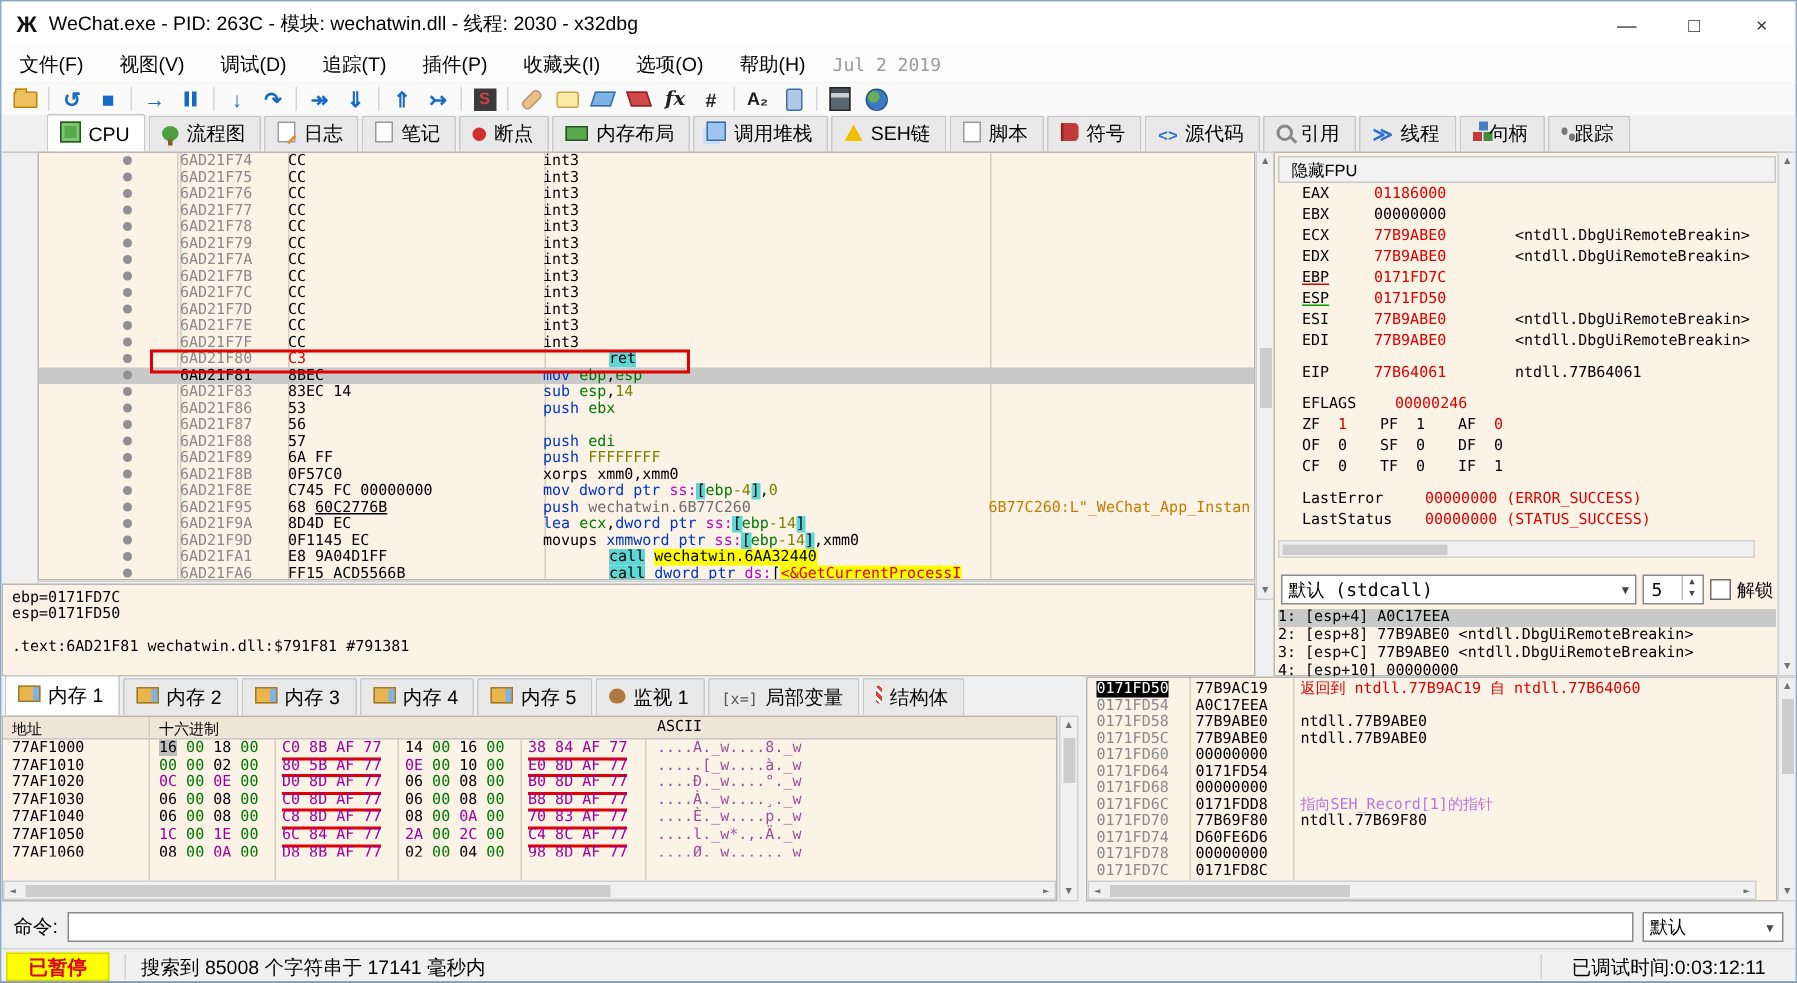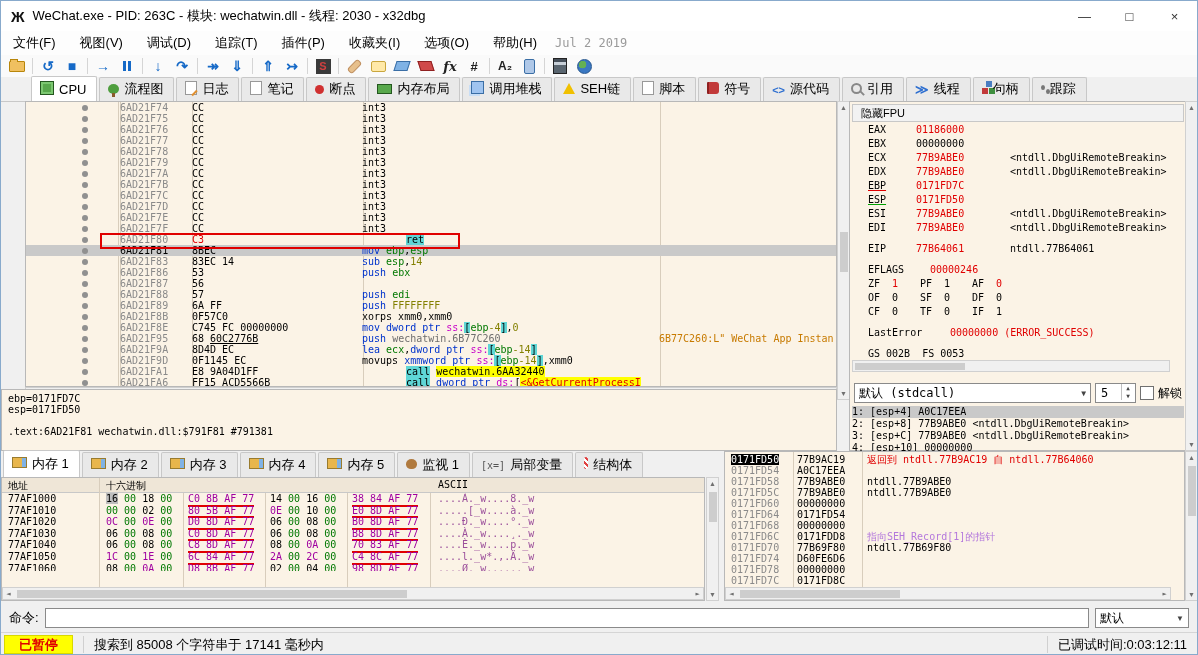--- a/index.html
+++ b/index.html
@@ -127,21 +127,21 @@
   .scomm{position:absolute;left:142px;}
   .st-red{color:#E00000;}.st-purple{color:#B478DC;}.st-k{color:#000;}
   
   .cmdrow{position:absolute;left:0;top:604px;width:100%;height:26px;background:#F0F0F0;display:flex;align-items:center;font-size:13px;}
   .cmdrow .lbl{margin:0 6px 0 8px;}
   .cmdinput{flex:1;height:18px;background:#FFF;border:1px solid #8A8A8A;font-size:12px;padding:0 4px;font-family:"DejaVu Sans Mono",monospace;}
   .cmdcombo{width:84px;margin:0 8px 0 6px;}
   .statusbar{position:absolute;left:0;top:631px;width:100%;height:23px;background:#F0F0F0;border-top:1px solid #D5D5D5;display:flex;align-items:center;font-size:13px;}
   .badge{background:#FFFF00;color:#E00000;font-weight:bold;height:17px;display:flex;align-items:center;padding:0 14px;margin-left:3px;border:1px solid #D8D800;}
   .smsg{margin-left:10px;border-left:1px solid #D0D0D0;padding-left:10px;height:17px;display:flex;align-items:center;flex:1;}
-  .stime{border-left:1px solid #D0D0D0;padding:0 10px;height:17px;display:flex;align-items:center;white-space:pre;}
+  .stime{border-left:1px solid #D0D0D0;padding:0 20px;height:17px;display:flex;align-items:center;white-space:pre;}
 </style>
 </head>
 <body>
 
 <div class="win">
   <div class="titlebar">
     <span class="appicon">Ж</span>
     <span class="title">WeChat.exe - PID: 263C - 模块: wechatwin.dll - 线程: 2030 - x32dbg</span>
     <span class="winbtns">
       <span>—</span>
@@ -345,20 +345,21 @@
         <div class="rline"><span class="rname">EDI</span><span class="rval v-red">77B9ABE0</span><span class="v-k"> &lt;ntdll.DbgUiRemoteBreakin&gt;</span></div>
         <div class="rblank"></div>
         <div class="rline"><span class="rname">EIP</span><span class="rval v-red">77B64061</span><span class="v-k"> ntdll.77B64061</span></div>
         <div class="rblank"></div>
         <div class="rline"><span class="rname" style="min-width:62px;">EFLAGS</span><span class="rval v-red">00000246</span></div>
         <div class="rline"><span style="display:inline-block;min-width:24px;">ZF</span><span class="v-red" style="display:inline-block;min-width:28px;">1</span><span style="display:inline-block;min-width:24px;">PF</span><span class="v-k" style="display:inline-block;min-width:28px;">1</span><span style="display:inline-block;min-width:24px;">AF</span><span class="v-red" style="display:inline-block;min-width:28px;">0</span></div>
         <div class="rline"><span style="display:inline-block;min-width:24px;">OF</span><span class="v-k" style="display:inline-block;min-width:28px;">0</span><span style="display:inline-block;min-width:24px;">SF</span><span class="v-k" style="display:inline-block;min-width:28px;">0</span><span style="display:inline-block;min-width:24px;">DF</span><span class="v-k" style="display:inline-block;min-width:28px;">0</span></div>
         <div class="rline"><span style="display:inline-block;min-width:24px;">CF</span><span class="v-k" style="display:inline-block;min-width:28px;">0</span><span style="display:inline-block;min-width:24px;">TF</span><span class="v-k" style="display:inline-block;min-width:28px;">0</span><span style="display:inline-block;min-width:24px;">IF</span><span class="v-k" style="display:inline-block;min-width:28px;">1</span></div>
         <div class="rblank"></div>
         <div class="rline"><span class="rname" style="min-width:82px;">LastError</span><span class="rval v-red">00000000 (ERROR_SUCCESS)</span></div>
+        <div class="rline"><span class="rname" style="min-width:82px;">LastStatus</span><span class="rval v-red">00000000 (STATUS_SUCCESS)</span></div>
         <div class="rblank"></div>
         <div class="rline">GS 002B  FS 0053</div>
       </div>
     <div class="sb" style="left:2px;top:258px;right:16px;height:12px;">
       <span class="thumb" style="left:2px;top:2px;width:110px;height:7px;"></span>
     </div>
     <div class="regs-conv">
       <div class="combo" style="flex:1;">
         <span>默认 (stdcall)</span>
           <span class="arr">▼</span>

